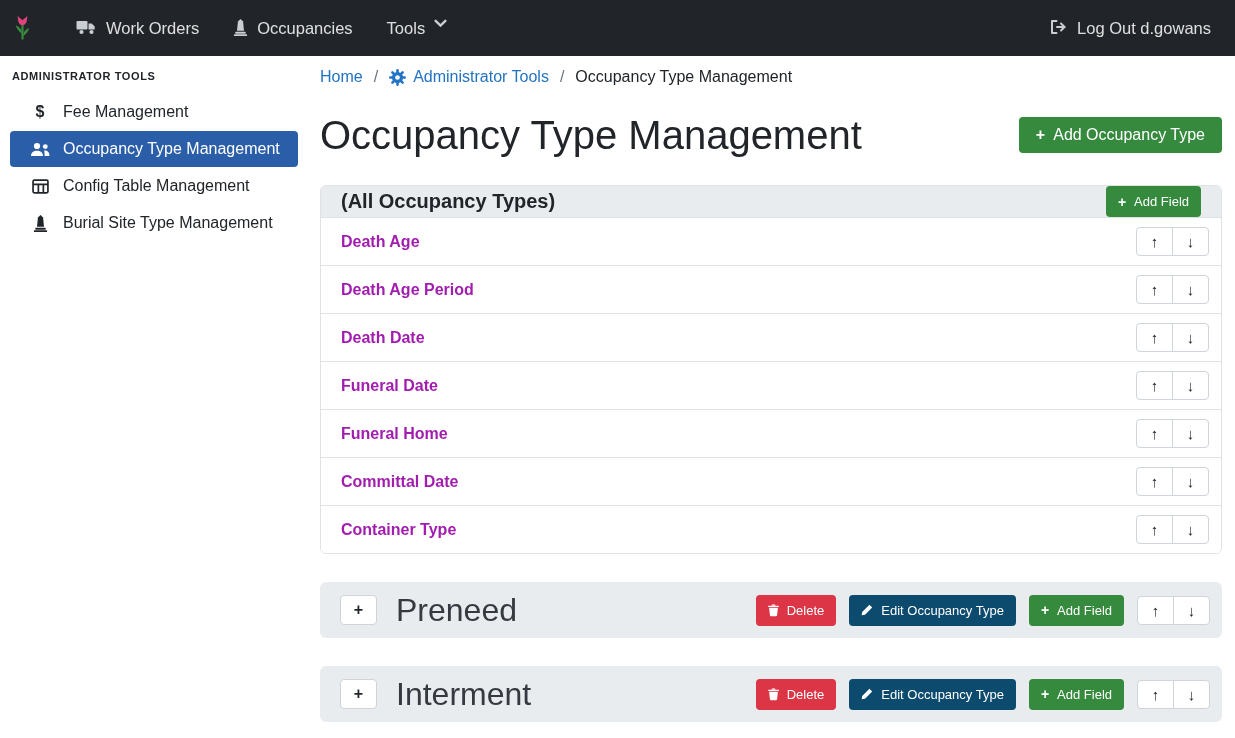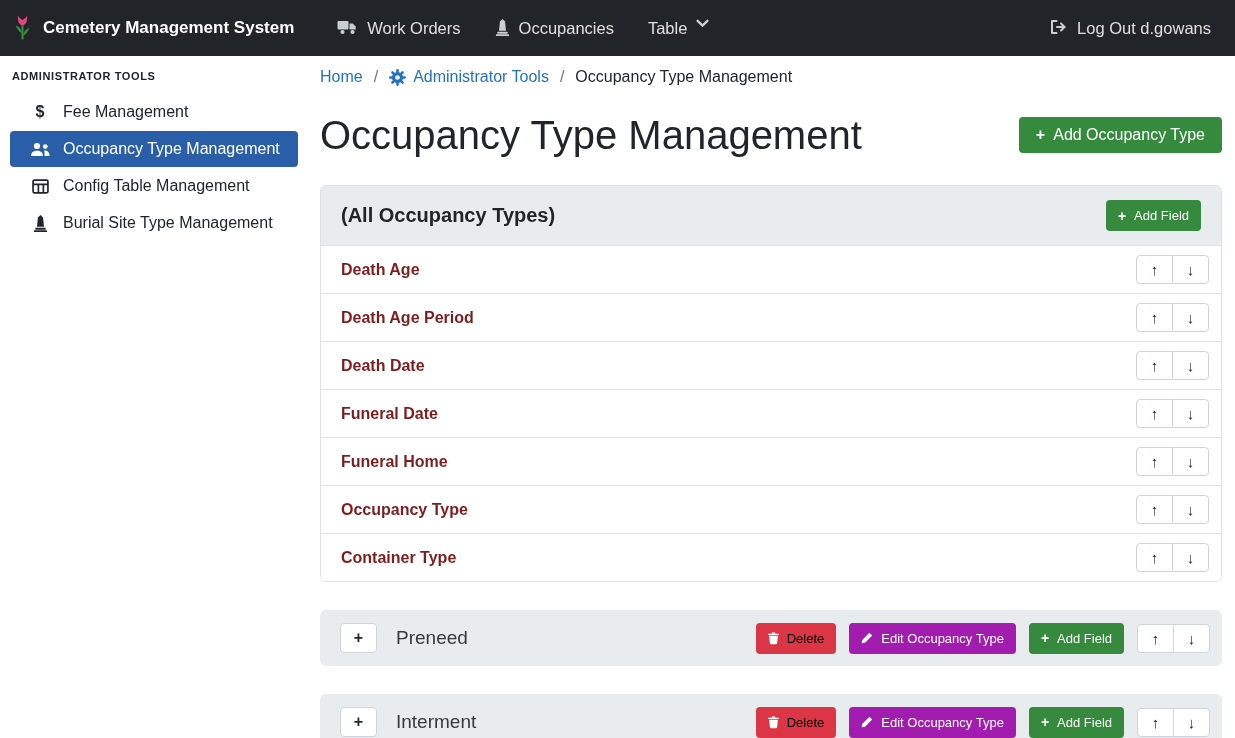--- a/index.html
+++ b/index.html
@@ -49,69 +49,68 @@
   .crumb-current { color:#212529; }
 
   
   .title-row { display:flex; justify-content:space-between; align-items:center; margin:20px 0 24px 0; }
   h1 { font-size:40px; font-weight:500; margin:0; line-height:1.3; }
 
   
   .btn { border:none; border-radius:4px; cursor:pointer; display:inline-flex; align-items:center;
     gap:8px; font-family:inherit; white-space:nowrap; }
   .btn-green { background:#358a3d; color:#fff; }
-  .btn-red { background:#dc3545; color:#000000;justify-content:flex-end; }
-  .btn-teal { background:#a21caf; color:#fff; }
+  .btn-red { background:#dc3545; color:#ffffff;justify-content:flex-end; }
+  .btn-teal { background:#0c4a6e; color:#fff; }
   .btn-lg { font-size:16px; padding:9px 17px; }
   .btn-sm { font-size:13px; padding:8px 12px; }
   .plus-glyph { font-weight:700; font-size:14px; line-height:1; }
   .btn-lg .plus-glyph { font-size:16px; }
 
   .arrow-group { display:inline-flex; }
   .arrow-btn {
     width:37px; height:29px; background:#fff; border:1px solid #ced4da; cursor:pointer;
     display:inline-flex; align-items:center; justify-content:center; font-size:15px; color:#212529;
     font-family:inherit; padding:0;
   }
   .arrow-btn.up { border-radius:4px 0 0 4px; }
   .arrow-btn.down { border-radius:0 4px 4px 0; margin-left:-1px; }
 
   
   .card { border:1px solid #dee2e6; border-radius:6px; overflow:hidden; margin-bottom:28px; background:#fff; }
   .card-header { background:#e9ecef; display:flex; justify-content:space-between; align-items:center;
-    padding:14px 20px; }
+    padding:0 20px; }
   .card-title { font-size:20px; font-weight:600; color:#212529; }
   .field-row { display:flex; justify-content:space-between; align-items:center;
     padding:9px 12px 9px 20px; border-top:1px solid #dee2e6; background:#fff; }
-  .field-link { color:#7f1d1d; font-weight:700; font-size:16px; cursor:pointer; }
+  .field-link { color:#a21caf; font-weight:700; font-size:16px; cursor:pointer; }
 
   
   .section-bar { background:#e9ecef; border-radius:6px; display:flex; align-items:center;
     padding:11px 12px 11px 20px; margin-bottom:28px; }
   .expand-btn { width:37px; height:30px; background:#fff; border:1px solid #ced4da; border-radius:4px;
     font-size:16px; font-weight:700; color:#212529; cursor:pointer; display:inline-flex;
     align-items:center; justify-content:center; font-family:inherit; }
-  .section-name { font-size:19px; color:#343a40; margin-left:19px; flex:1; line-height:34px; }
+  .section-name { font-size:32px; color:#343a40; margin-left:19px; flex:1; line-height:34px; }
   .section-actions { display:flex; align-items:center; gap:13px; }
   .icon-white { display:inline-flex; color:#fff; }
 </style>
 </head>
 <body>
 
 <header class="navbar">
   <div class="brand">
     <span style="display:inline-flex;">
       <svg width="21" height="30" viewBox="0 0 22 30">
         <path d="M6 2 C6 9 7.5 12 11 12 C14.5 12 16 9 16 2 C14 5.5 13.5 4 11 7 C8.5 4 8 5.5 6 2 Z" fill="#e0447c"></path>
         <path d="M11 12 L11 27" stroke="#3a8a3d" stroke-width="2.2"></path>
         <path d="M10.6 21 C7 19 5 16 4 12.5 C8 13.5 10 17 10.6 21 Z" fill="#3a8a3d"></path>
         <path d="M11.4 23.5 C15 21.5 17 18.5 18 15 C14 16 12 19.5 11.4 23.5 Z" fill="#3a8a3d"></path>
       </svg>
     </span>
-    <span>Cemetery Management System</span>
   </div>
 
   <nav class="nav-link">
     <span class="nicon">
       <svg width="21" height="16" viewBox="0 0 20 16" fill="currentColor">
         <rect x="0" y="2" width="11" height="8.5" rx="1"></rect>
         <path d="M12 4.5 h3.2 l3 3 v3 h-6.2 z"></path>
         <circle cx="5" cy="13" r="2.1"></circle>
         <circle cx="15" cy="13" r="2.1"></circle>
       </svg>
@@ -124,21 +123,21 @@
       <svg width="15" height="17" viewBox="0 0 14 16" fill="currentColor">
         <path d="M4.6 2.4 L7 0 L9.4 2.4 L10.3 11 H3.7 Z"></path>
         <rect x="2.2" y="12" width="9.6" height="1.8" rx="0.5"></rect>
         <rect x="0.8" y="14.4" width="12.4" height="1.6" rx="0.5"></rect>
       </svg>
     </span>
     <span>Occupancies</span>
   </nav>
 
   <nav class="nav-link">
-    <span>Table</span>
+    <span>Tools</span>
     <span class="nicon">
       <svg width="13" height="9" viewBox="0 0 12 8">
         <path d="M1.5 1.5 L6 6 L10.5 1.5" stroke="currentColor" stroke-width="2.2" fill="none" stroke-linecap="round"></path>
       </svg>
     </span>
   </nav>
 
   <div class="spacer"></div>
 
   <nav class="nav-link" style="padding-right:0;">
@@ -290,21 +289,21 @@
         <span class="arrow-group">
           <button class="arrow-btn up">
               <span>↑</span>
             </button>
           <button class="arrow-btn down">
               <span>↓</span>
             </button>
         </span>
       </div>
       <div class="field-row">
-        <a class="field-link">Occupancy Type</a>
+        <a class="field-link">Committal Date</a>
         <span class="arrow-group">
           <button class="arrow-btn up">
               <span>↑</span>
             </button>
           <button class="arrow-btn down">
               <span>↓</span>
             </button>
         </span>
       </div>
       <div class="field-row">

